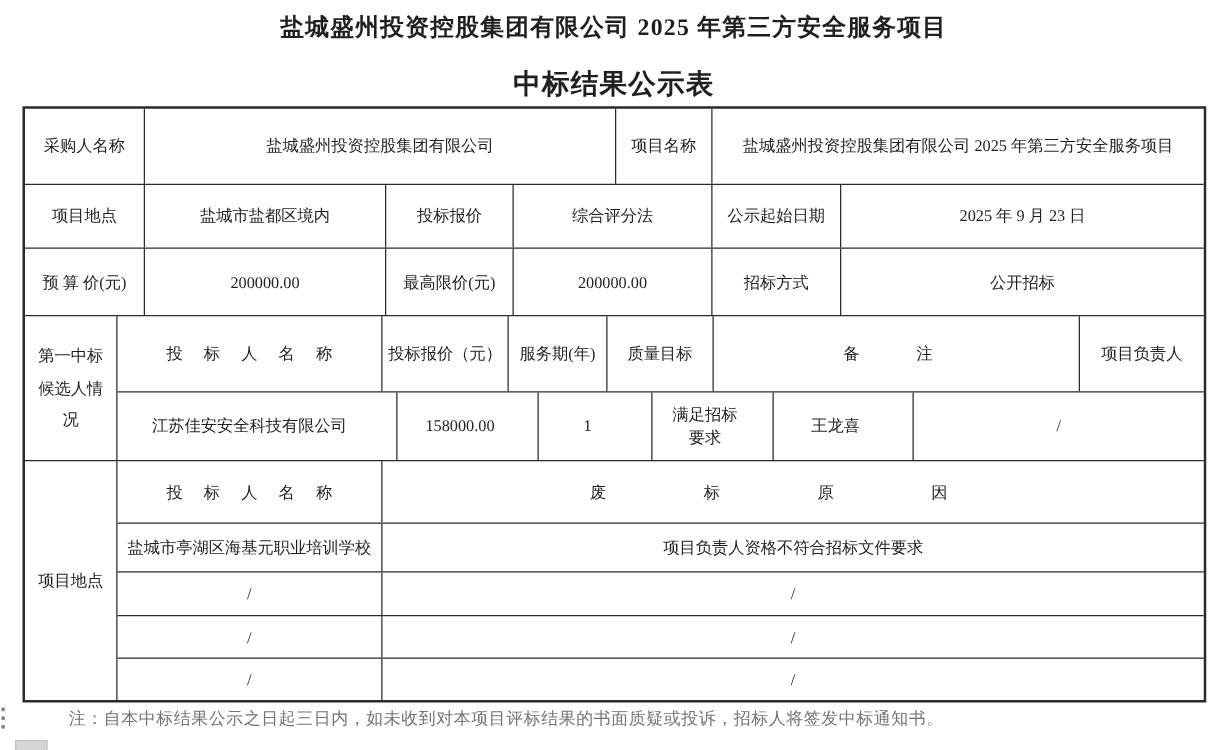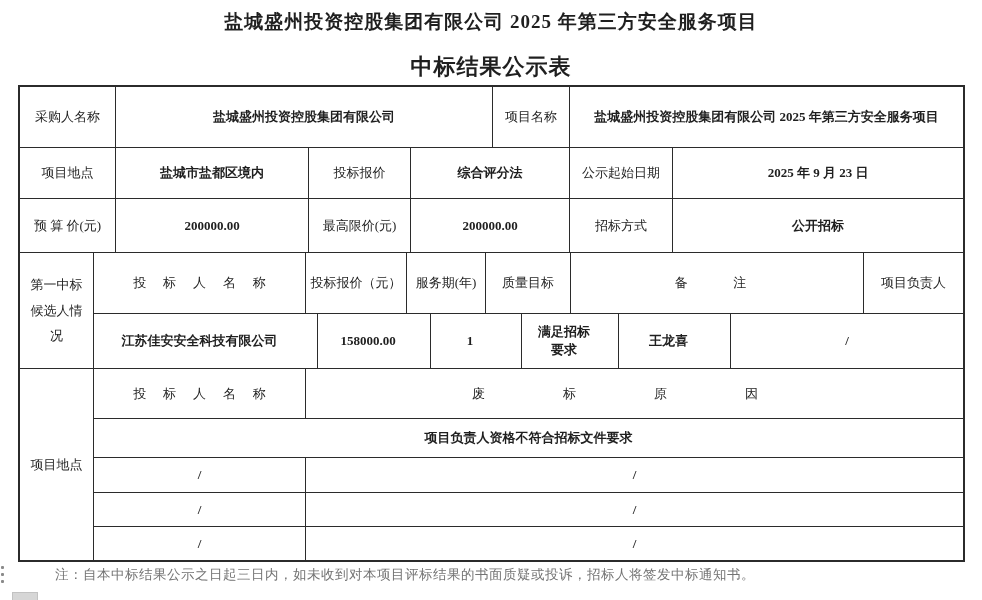--- a/index.html
+++ b/index.html
@@ -16,21 +16,21 @@
 
   .row { display:flex; }
   .row + .row, .section { border-top:1px solid #2b2b2b; }
   .tbl > .row:first-child { border-top:none; }
 
   .cell { display:flex; align-items:center; justify-content:center; text-align:center;
     font-size:13px; line-height:1.35; padding:10px 4px; overflow:hidden; }
   .cell + .cell { border-left:1px solid #2b2b2b; }
 
   .lab { font-weight:normal; }
-  .val { font-weight:bold; }
+  .val { font-weight:normal; }
 
   .h60 { height:60px; } .h51 { height:51px; } .h54 { height:54px; }
   .h55 { height:55px;gap:12px; } .h49 { height:49px; } .h39 { height:39px; }
   .h35 { height:35px; } .h34 { height:34px; }
 
   .section { display:flex; }
   .sec-label { width:74px; border-right:1px solid #2b2b2b; display:flex; align-items:center;
     justify-content:center; text-align:center; font-size:13px; line-height:1.95; padding:0 7px; }
   .sec-body { flex:1; display:flex; flex-direction:column; }
   .sec-body .row + .row { border-top:1px solid #2b2b2b; }
@@ -116,20 +116,21 @@
     </div>
 
     <div class="section">
       <div class="sec-label">项目地点</div>
       <div class="sec-body">
         <div class="row h49">
           <div class="cell lab w211 ls-name">投标人名称</div>
           <div class="cell lab grow ls-reason">废标原因</div>
         </div>
         <div class="row h39">
+          <div class="cell val w211">盐城市亭湖区海基元职业培训学校</div>
           <div class="cell val grow">项目负责人资格不符合招标文件要求</div>
         </div>
         <div class="row h35">
           <div class="cell val w211">/</div>
           <div class="cell val grow">/</div>
         </div>
         <div class="row h34">
           <div class="cell val w211">/</div>
           <div class="cell val grow">/</div>
         </div>

